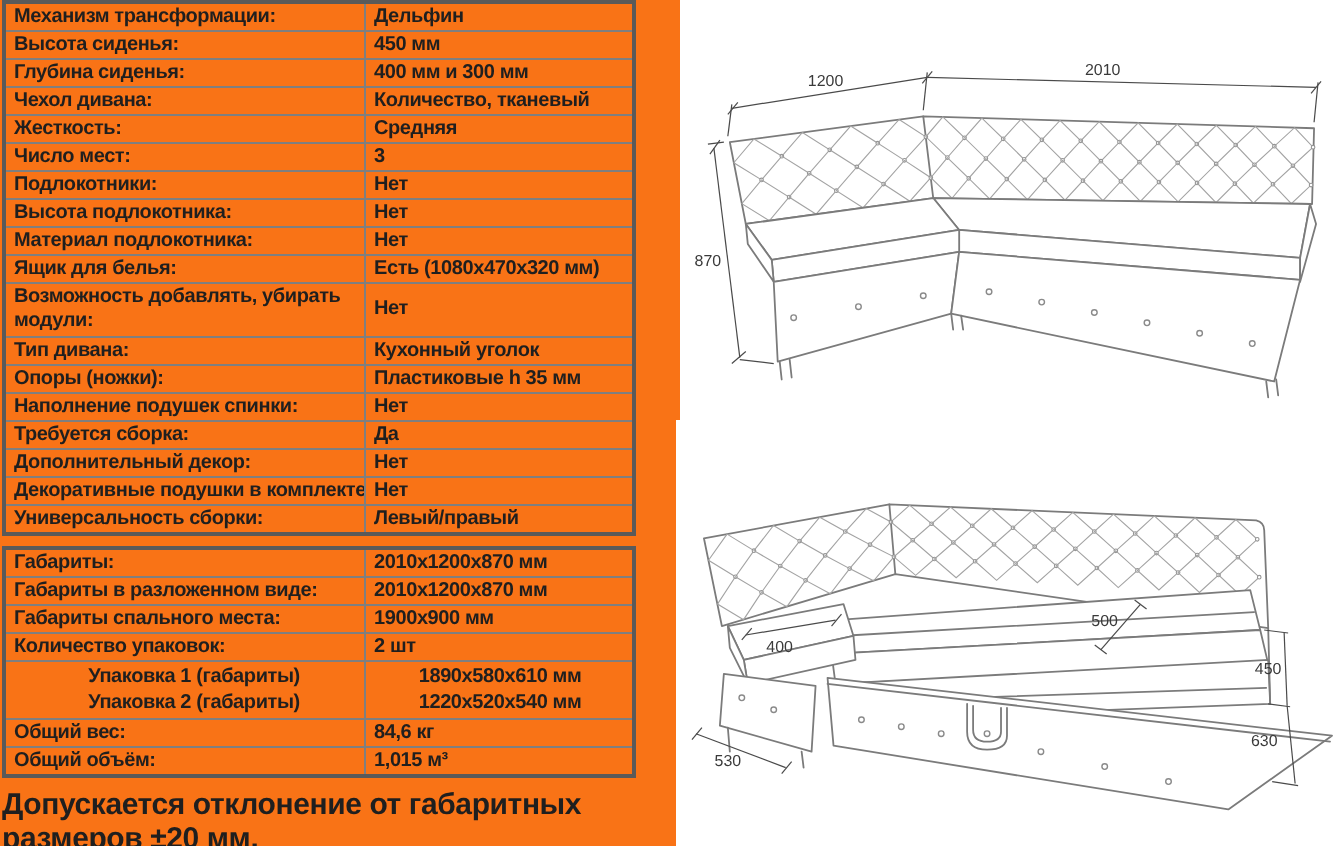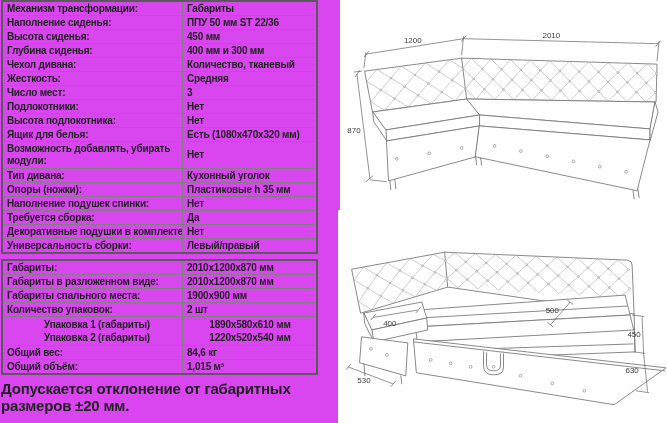--- a/index.html
+++ b/index.html
@@ -1,16 +1,16 @@
 <!DOCTYPE html>
 <html><head>
 <meta charset="utf-8">
 <style>
   html,body{margin:0;padding:0;background:#fff;}
-  .page{position:relative;width:667px;height:423px;background:#d946ef;overflow:hidden;
+  .page{position:relative;width:667px;height:423px;background:#f97316;overflow:hidden;
         font-family:"Liberation Sans",sans-serif;}
   .tables{position:absolute;left:1px;top:0;width:317px;}
   table.spec{border-collapse:collapse;width:317px;table-layout:fixed;border:2px solid #5a5a5a;}
   table.spec td{border:1px solid #7f7f7f;font-size:10px;font-weight:700;color:#1f1f1f;
         padding:0 3px 0 4px;height:12px;line-height:13px;vertical-align:middle;
         white-space:nowrap;overflow:hidden;letter-spacing:-0.2px;}
   table.spec td.k{width:172px;}
   table.spec tr.wrap td{white-space:normal;line-height:12px;padding-top:1px;padding-bottom:1px;}
   table.spec tr.pack td{height:28px;}
   table.spec tr.pack .ln{line-height:13px;text-align:center;}
@@ -32,25 +32,21 @@
 </head>
 <body>
 
 <div class="page">
 
   <div class="tables">
     <table class="spec">
       <tbody>
         <tr>
             <td class="k">Механизм трансформации:</td>
-            <td class="v">Габариты</td>
-          </tr>
-        <tr>
-            <td class="k">Наполнение сиденья:</td>
-            <td class="v">ППУ 50 мм ST 22/36</td>
+            <td class="v">Дельфин</td>
           </tr>
         <tr>
             <td class="k">Высота сиденья:</td>
             <td class="v">450 мм</td>
           </tr>
         <tr>
             <td class="k">Глубина сиденья:</td>
             <td class="v">400 мм и 300 мм</td>
           </tr>
         <tr>
@@ -67,20 +63,24 @@
           </tr>
         <tr>
             <td class="k">Подлокотники:</td>
             <td class="v">Нет</td>
           </tr>
         <tr>
             <td class="k">Высота подлокотника:</td>
             <td class="v">Нет</td>
           </tr>
         <tr>
+            <td class="k">Материал подлокотника:</td>
+            <td class="v">Нет</td>
+          </tr>
+        <tr>
             <td class="k">Ящик для белья:</td>
             <td class="v">Есть (1080х470х320 мм)</td>
           </tr>
         <tr class="wrap">
             <td class="k">Возможность добавлять, убирать модули:</td>
             <td class="v">Нет</td>
           </tr>
         <tr>
             <td class="k">Тип дивана:</td>
             <td class="v">Кухонный уголок</td>
@@ -89,20 +89,24 @@
             <td class="k">Опоры (ножки):</td>
             <td class="v">Пластиковые h 35 мм</td>
           </tr>
         <tr>
             <td class="k">Наполнение подушек спинки:</td>
             <td class="v">Нет</td>
           </tr>
         <tr>
             <td class="k">Требуется сборка:</td>
             <td class="v">Да</td>
+          </tr>
+        <tr>
+            <td class="k">Дополнительный декор:</td>
+            <td class="v">Нет</td>
           </tr>
         <tr>
             <td class="k">Декоративные подушки в комплекте:</td>
             <td class="v">Нет</td>
           </tr>
         <tr>
             <td class="k">Универсальность сборки:</td>
             <td class="v">Левый/правый</td>
           </tr>
       </tbody>

